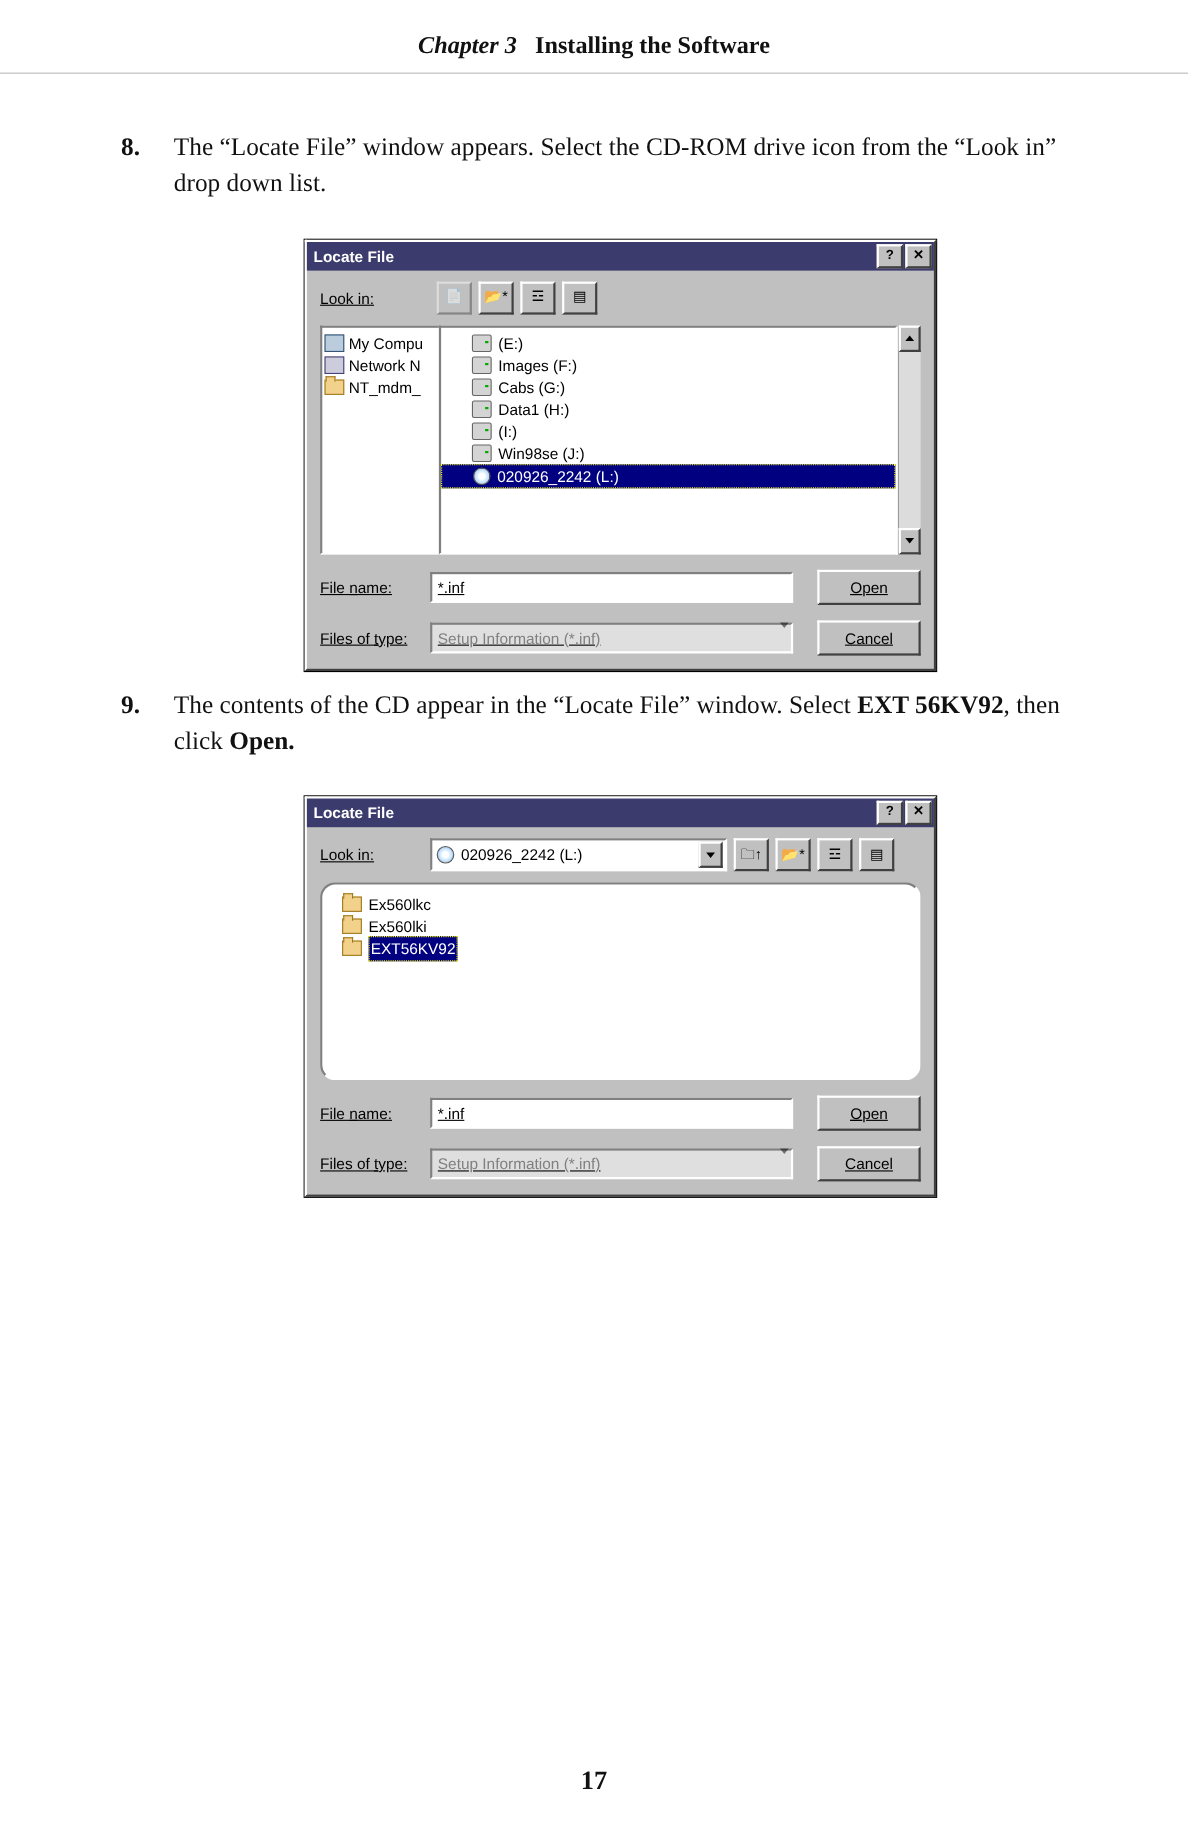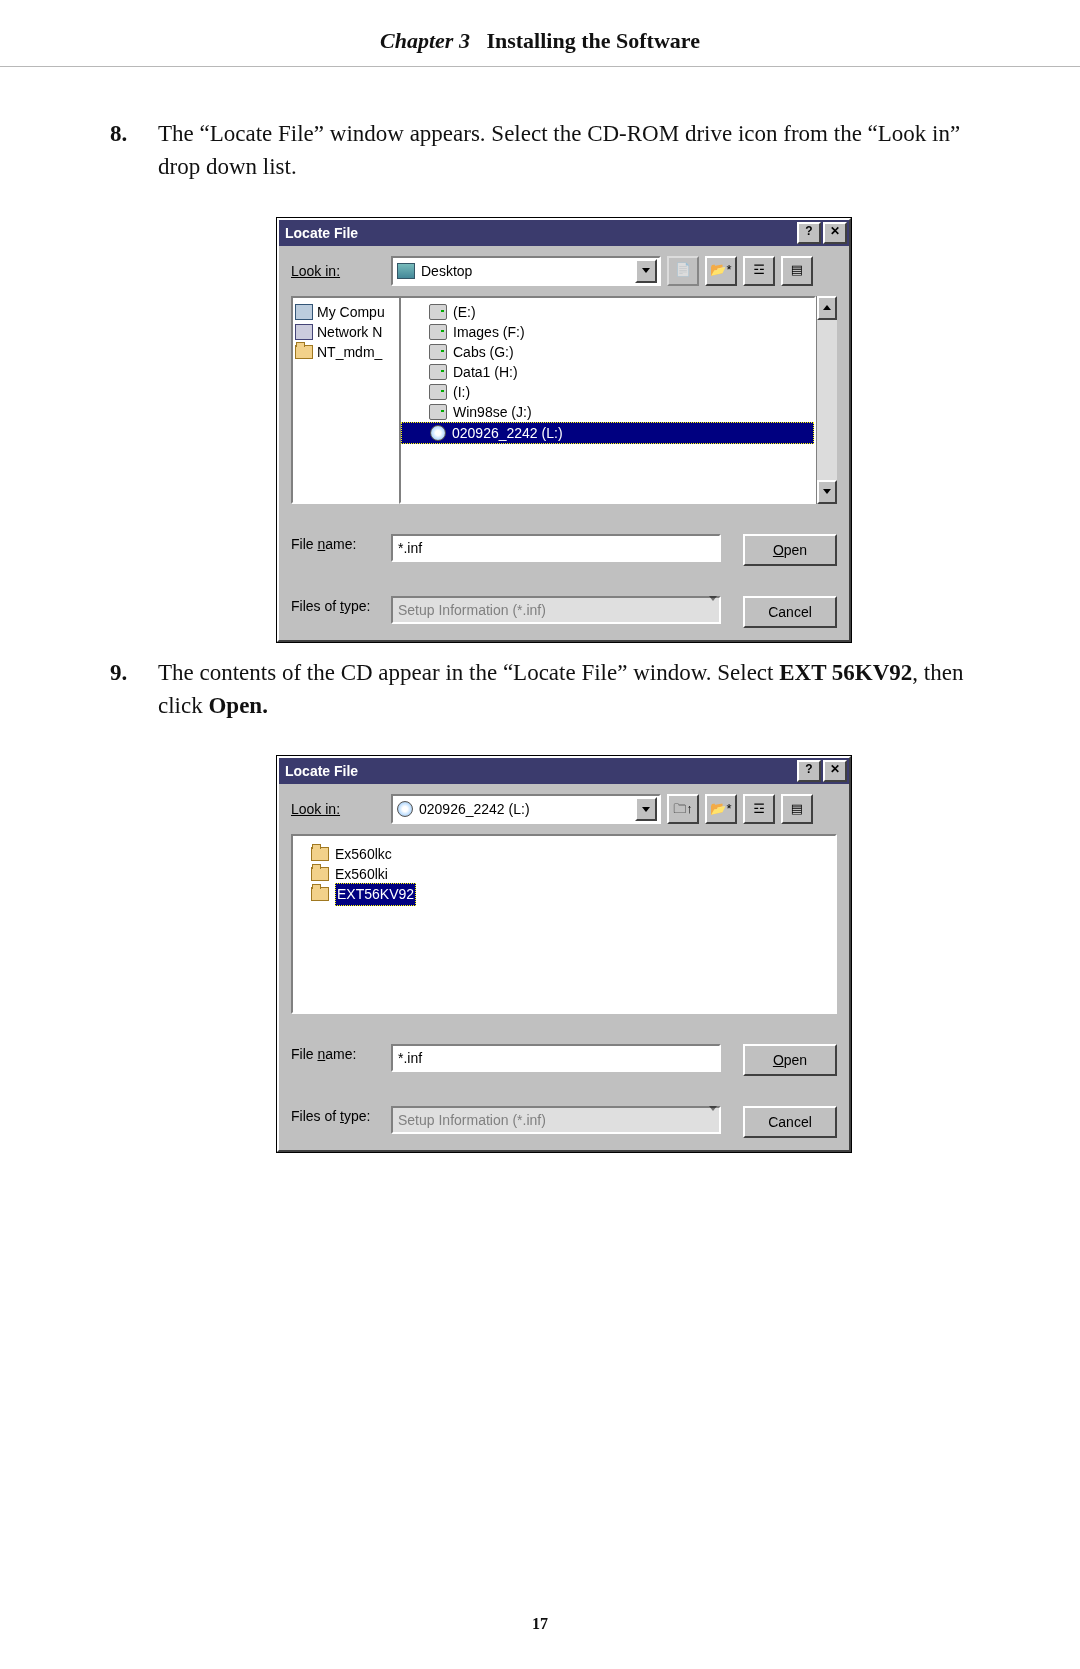--- a/index.html
+++ b/index.html
@@ -154,20 +154,21 @@
     border-color:var(--win-shadow) var(--win-light) var(--win-light) var(--win-shadow);
     border-right:none;
     padding:4px 2px;
     box-sizing:border-box;
     overflow:hidden;
     white-space:nowrap;
   }
   .list-left.full{
     width:100%;
     border-right:2px solid var(--win-light);
+    border-radius:14px;
   }
   .dropdown-list{
     flex:1;
     background:#fff;
     border:2px solid;
     border-color:var(--win-shadow) var(--win-light) var(--win-light) var(--win-shadow);
     position:relative;
     box-sizing:border-box;
   }
   .dropdown-scroll{
@@ -206,21 +207,21 @@
     width:16px;height:12px;background:#f2d18a;border:1px solid #a07820;position:relative;
   }
   .ic-fold::before{content:"";position:absolute;left:0;top:-4px;width:7px;height:4px;background:#f2d18a;border:1px solid #a07820;border-bottom:none;}
   .ic-desk{
     width:16px;height:14px;background:linear-gradient(#7bb,#489);border:1px solid #356;
   }
   .ic-comp{width:16px;height:14px;background:#bcd;border:1px solid #357;}
   .ic-net{width:16px;height:14px;background:#ccd;border:1px solid #447;}
   .left-row{display:flex;align-items:center;height:20px;gap:4px;font-size:14px;}
   .input-line{
-    display:flex;margin-top:30px;
+    display:flex;align-items:center;margin-top:14px;text-decoration:underline;
   }
   .input-line .lbl{width:100px;flex:0 0 100px;}
   .txtbox{
     flex:1;
     height:24px;
     background:#fff;
     border:2px solid;
     border-color:var(--win-shadow) var(--win-light) var(--win-light) var(--win-shadow);
     padding:0 5px;
     display:flex;align-items:center;
@@ -234,21 +235,21 @@
     margin-left:22px;
     display:flex;align-items:center;justify-content:center;
   }
   .push-btn .ul{text-decoration:underline;}
   .footer{
     position:absolute;
     bottom:36px;
     left:0;right:0;
     text-align:center;
     font-weight:bold;
-    font-size:16px;
+    font-size:24px;
   }
   .list-ul{list-style:none;margin:0;padding:4px 0;}
   
   .list-area.short{height:180px;}
 </style>
 </head>
 <body>
 
 <div class="header-block">
   <span class="chapter">Chapter 3</span>
@@ -268,27 +269,20 @@
     <div class="dlg">
       <div class="titlebar">
         <span>Locate File</span>
         <span class="spacer"></span>
         <span class="caption-btn">?</span>
         <span class="caption-btn">✕</span>
       </div>
       <div class="client">
         <div class="row">
           <span class="lbl"><span style="text-decoration:underline">Look in:</span></span>
-          <div class="lookin-combo sunken">
-            <span class="ic ic-desk"></span>
-            <span style="margin-left:6px">Desktop</span>
-            <span class="combo-arrow">
-                  <span class="tri-down"></span>
-                </span>
-          </div>
           <span class="tb-btn dim">
                 <span>📄</span>
               </span>
           <span class="tb-btn">
                 <span>📂*</span>
               </span>
           <span class="tb-btn">
                 <span>☲</span>
               </span>
           <span class="tb-btn">

